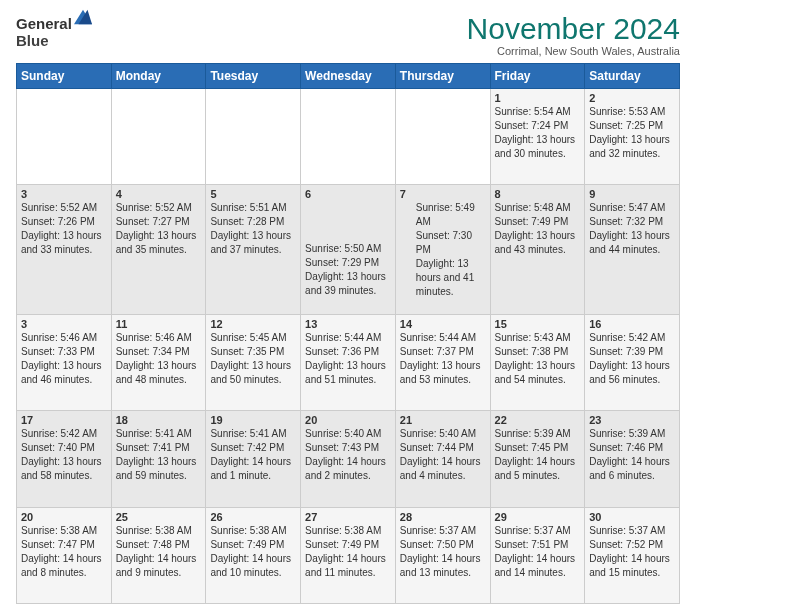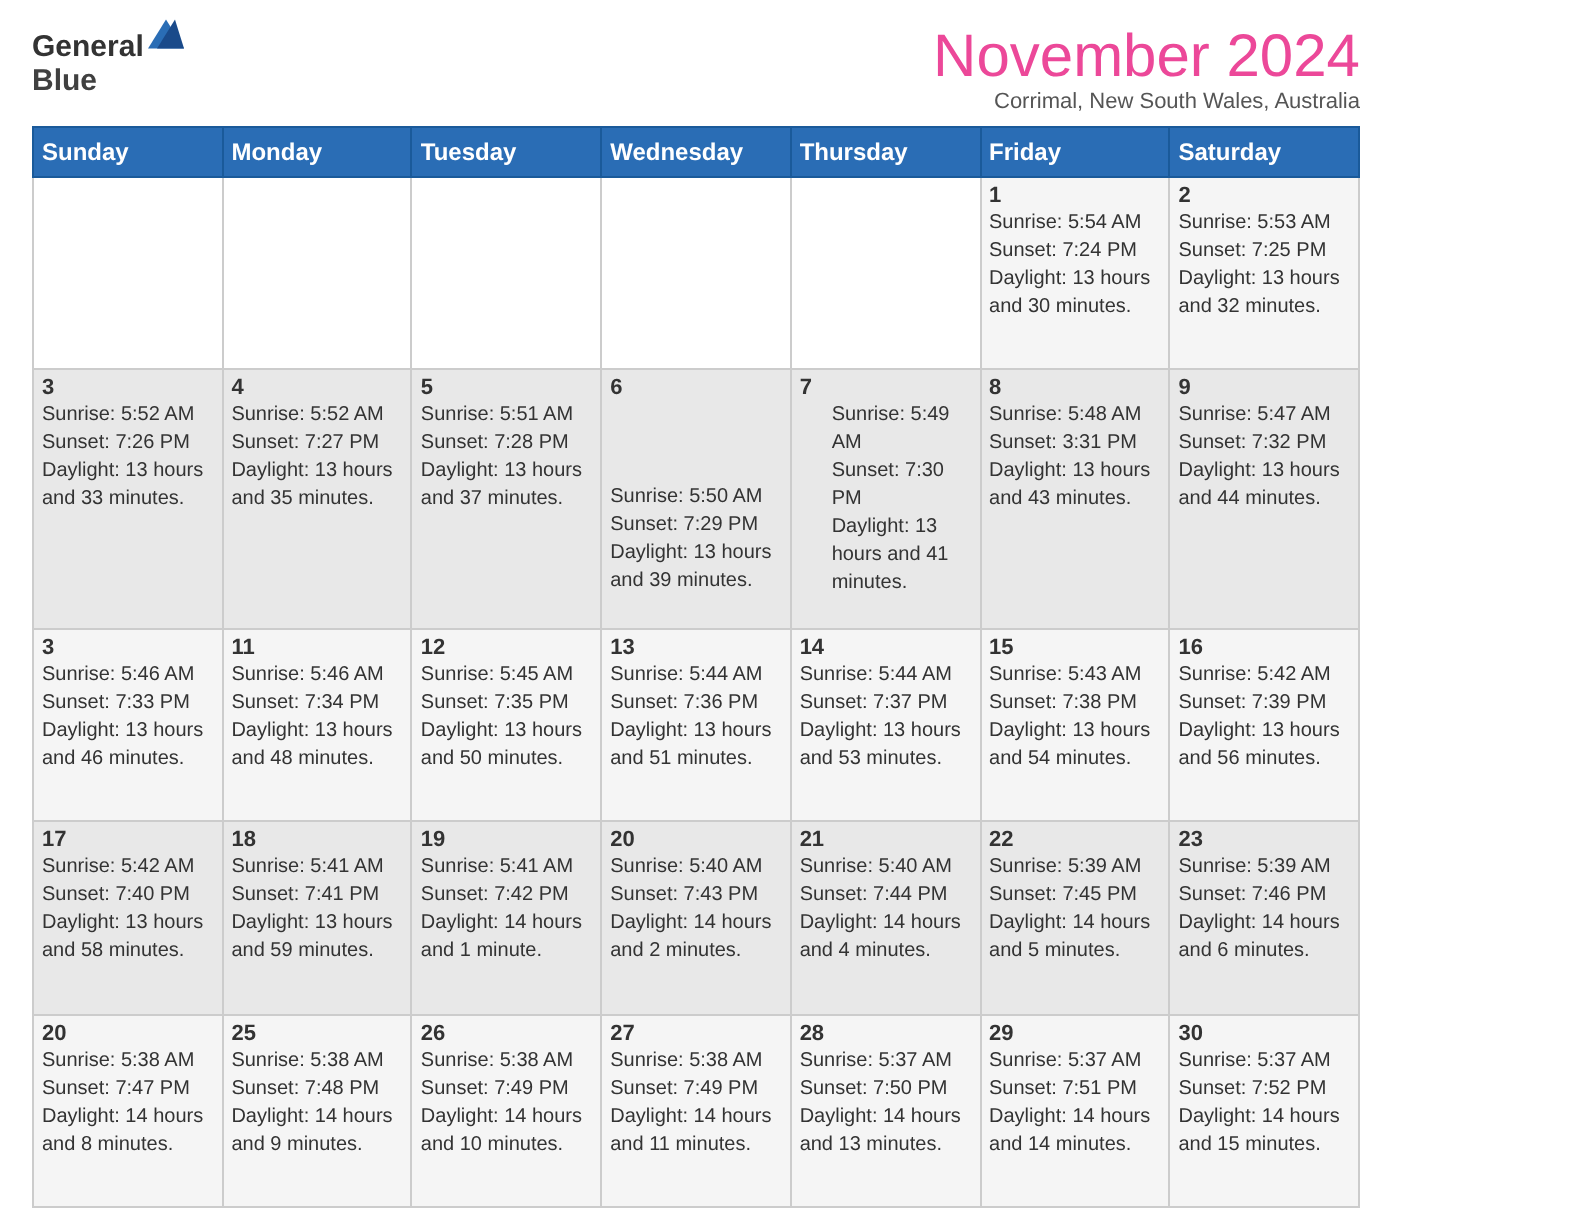--- a/index.html
+++ b/index.html
@@ -48,21 +48,21 @@
       height: 18px;
       margin-left: 2px;
       margin-top: -8px;
     }
     .title-block {
       text-align: right;
     }
     .month-title {
       font-size: 30px;
       font-weight: normal;
-      color: #ec4899;
+      color: #0f766e;
       line-height: 1.1;
     }
     .location {
       font-size: 11px;
       color: #555;
     }
     .calendar {
       flex: 1;
       display: flex;
       flex-direction: column;
@@ -197,21 +197,21 @@
             </td>
             <td>
               <span class="day-num">7</span>
               <div class="day-info" style="white-space: pre-line; margin-left: 16px;">Sunrise: 5:49 AM
 Sunset: 7:30 PM
 Daylight: 13 hours and 41 minutes.</div>
             </td>
             <td>
               <span class="day-num">8</span>
               <div class="day-info" style="white-space: pre-line;">Sunrise: 5:48 AM
-Sunset: 3:31 PM
+Sunset: 7:49 PM
 Daylight: 13 hours and 43 minutes.</div>
             </td>
             <td>
               <span class="day-num">9</span>
               <div class="day-info" style="white-space: pre-line;">Sunrise: 5:47 AM
 Sunset: 7:32 PM
 Daylight: 13 hours and 44 minutes.</div>
             </td>
           </tr>
           <tr>

